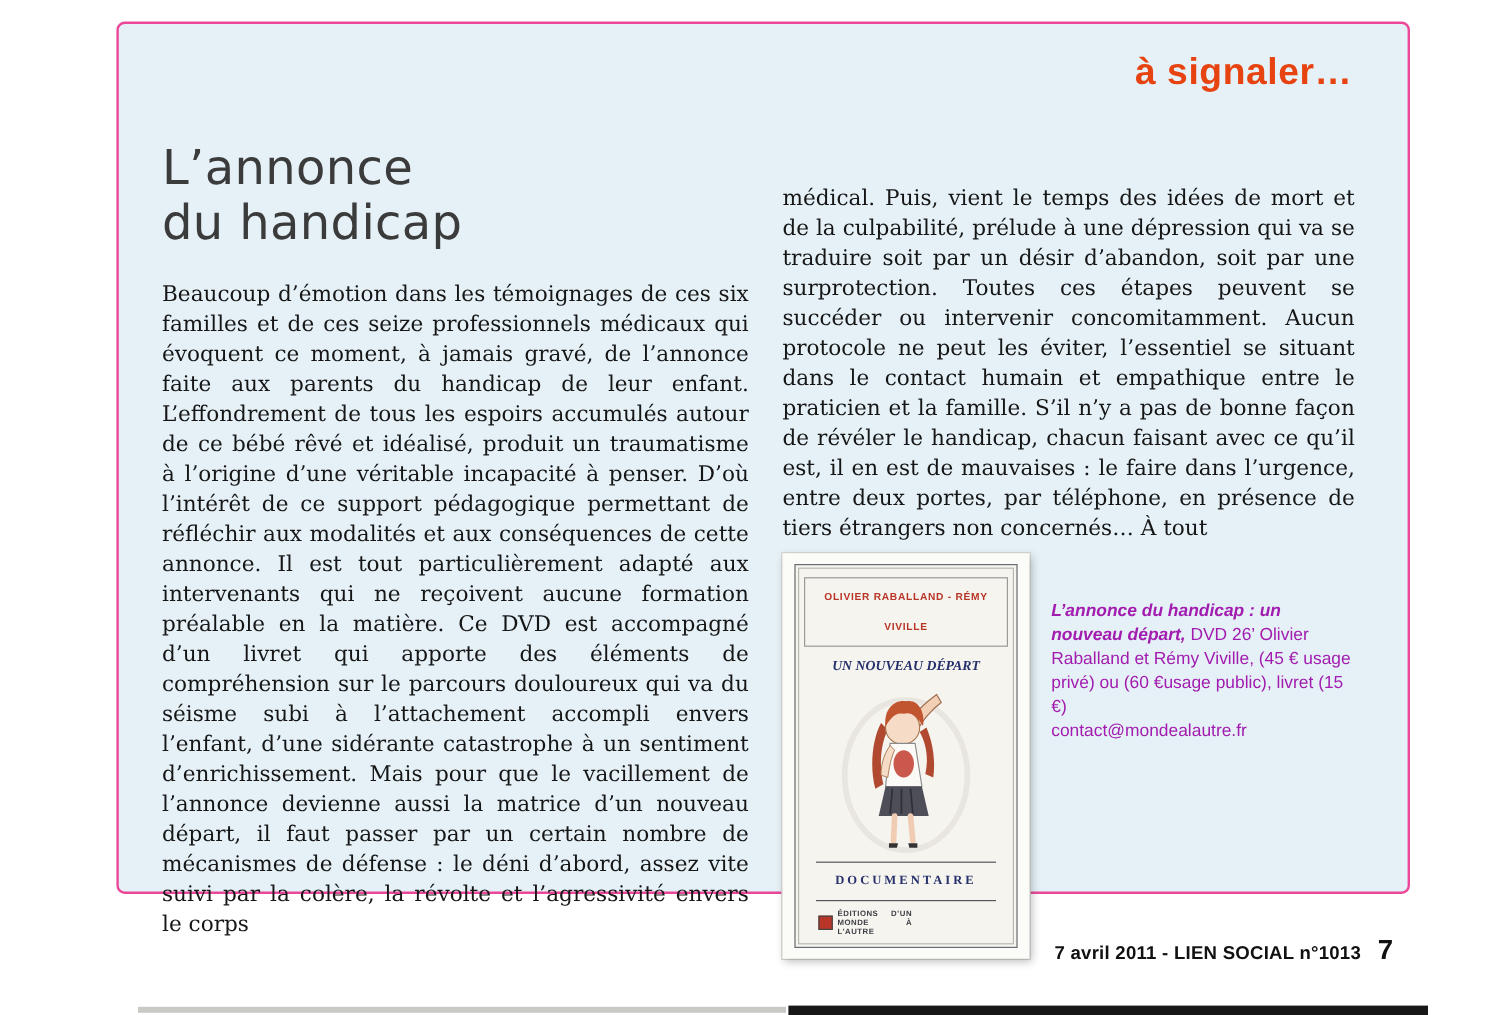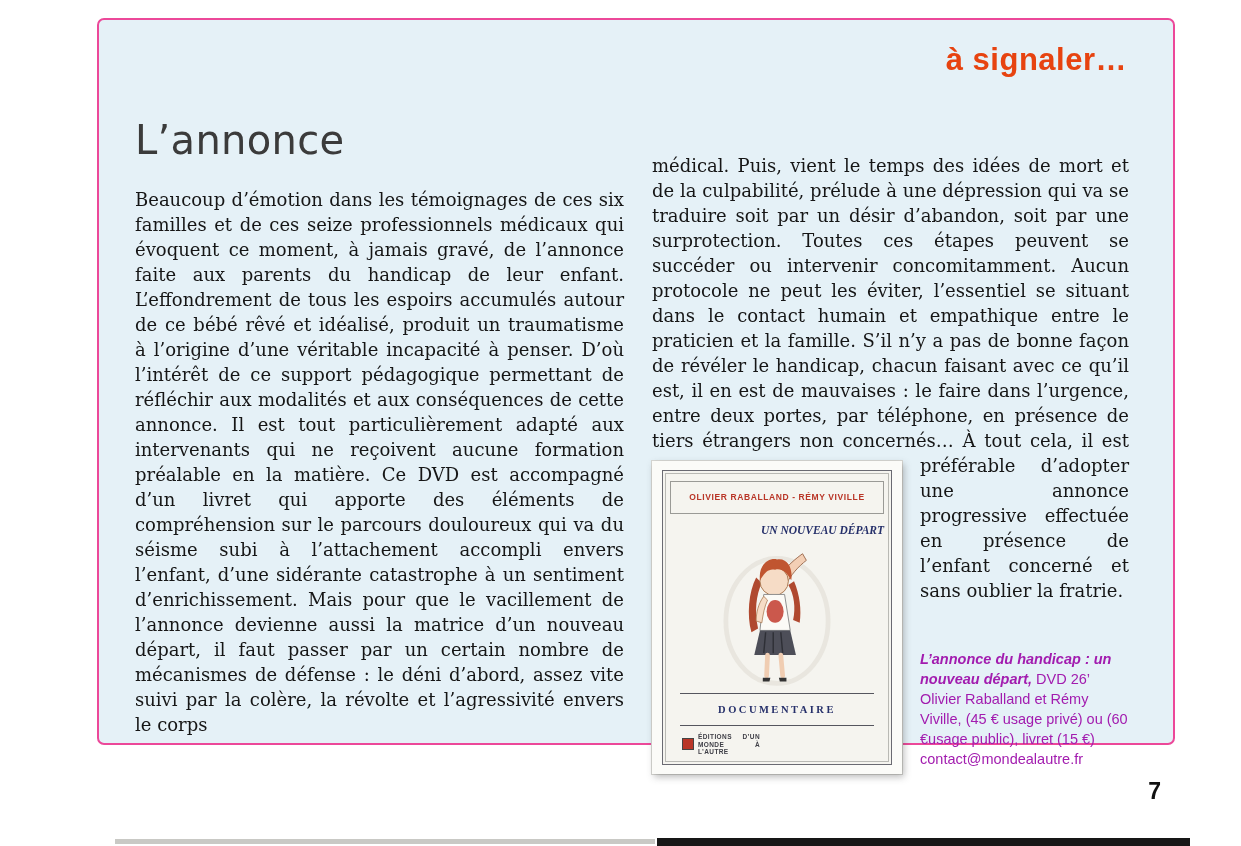--- a/index.html
+++ b/index.html
@@ -55,21 +55,21 @@
     margin: 0;
     font-size: 18px;
     line-height: 25px;
     color: #161616;
     text-align: justify;
   }
 
   
   .dvd-photo {
     float: left;
-    width: 250px;
+    width: 206px;
     margin: 8px 18px 6px 0;
     background: #fbfbf8;
     padding: 9px 10px;
     box-shadow: 2px 3px 7px rgba(60,60,60,0.35), 0 0 0 1px #d8d8d4;
   }
   .dvd-cover {
     border: 1px solid #6a6a72;
     outline: 1px solid #b9b9b4;
     outline-offset: -4px;
     background: #f5f4ef;
@@ -90,21 +90,21 @@
   .dvd-title {
     margin-top: 9px;
     text-align: center;
     font-weight: bold;
     font-size: 13.5px;
     letter-spacing: 0.3px;
     color: #26306a;
   }
   .dvd-subtitle {
     margin-top: 4px;
-    text-align: right;
+    text-align: center;
     font-style: italic;
     font-weight: bold;
     font-size: 11.5px;
     color: #26306a;
   }
   .dvd-art { display: block; margin: 6px auto 2px auto; }
   .dvd-genre {
     margin: 2px 10px 0 10px;
     padding: 3px 0;
     border-top: 1px solid #55555e;
@@ -180,20 +180,21 @@
 
 <div class="panel">
 
   <div class="signaler">à signaler…</div>
 
   <div class="content">
 
     <div class="col-left">
       <h1 class="article-title">
         <span>L’annonce</span><br>
+        <span>du handicap</span>
       </h1>
       <p class="bodytext">Beaucoup d’émotion dans les témoignages de ces six familles et de ces seize professionnels médicaux qui évoquent ce moment, à jamais gravé, de l’annonce faite aux parents du handicap de leur enfant. L’effondrement de tous les espoirs accumulés autour de ce bébé rêvé et idéalisé, produit un traumatisme à l’origine d’une véritable incapacité à penser. D’où l’intérêt de ce support pédagogique permettant de réfléchir aux modalités et aux conséquences de cette annonce. Il est tout particulièrement adapté aux intervenants qui ne reçoivent aucune formation préalable en la matière. Ce DVD est accompagné d’un livret qui apporte des éléments de compréhension sur le parcours douloureux qui va du séisme subi à l’attachement accompli envers l’enfant, d’une sidérante catastrophe à un sentiment d’enrichissement. Mais pour que le vacillement de l’annonce devienne aussi la matrice d’un nouveau départ, il faut passer par un certain nombre de mécanismes de défense : le déni d’abord, assez vite suivi par la colère, la révolte et l’agressivité envers le corps</p>
     </div>
 
     <div class="col-right">
       <p class="bodytext">
         <span>médical. Puis, vient le temps des idées de mort et de la culpabilité, prélude à une dépression qui va se traduire soit par un désir d’abandon, soit par une surprotection. Toutes ces étapes peuvent se succéder ou intervenir concomitamment. Aucun protocole ne peut les éviter, l’essentiel se situant dans le contact humain et empathique entre le praticien et la famille. S’il n’y a pas de bonne façon de révéler le handicap, chacun faisant avec ce qu’il est, il en est de mauvaises : le faire dans l’urgence, entre deux portes, par téléphone, en présence de tiers étrangers non concernés… À tout</span><span class="dvd-photo">
             <span class="dvd-cover" style="display:block;">
             <span class="dvd-authors" style="display:block;">Olivier Raballand - Rémy Viville</span>
             <span class="dvd-subtitle" style="display:block;">UN NOUVEAU DÉPART</span>
@@ -212,30 +213,31 @@
               <path d="M50 112 L49 134 M64 112 L66 134" stroke="#f0cdb2" stroke-width="5" stroke-linecap="round"></path>
               <path d="M45 136 L53 136 L52 140 L45 140 Z" fill="#333"></path>
               <path d="M62 136 L70 136 L70 140 L63 140 Z" fill="#333"></path>
             </svg>
             <span class="dvd-genre" style="display:block;">DOCUMENTAIRE</span>
             <span class="dvd-pub" style="display:flex;">
               <span class="dvd-pub-mark"></span>
               <span class="dvd-pub-text">ÉDITIONS D’UN MONDE À L’AUTRE</span>
             </span>
         </span>
-          </span><span> cela, il est préférable d’adopter une annonce progressive effectuée en présence de l’enfant concerné et sans oublier la fratrie.</span>
+          </span>
       </p>
 
       <div class="caption">
         <span class="cap-title">L’annonce du handicap : un nouveau départ,</span><span> DVD 26’ Olivier Raballand et Rémy Viville, (45 € usage privé) ou (60 €usage public), livret (15 €)</span>
         <div>contact@mondealautre.fr</div>
       </div>
     </div>
 
   </div>
 </div>
 
 <div class="footer">
+  <span class="issue">7 avril 2011 - LIEN SOCIAL n°1013</span>
   <span class="pagenum">7</span>
 </div>
 
 <div class="artifact-light"></div>
 <div class="artifact-dark"></div>
 
 </body></html>

